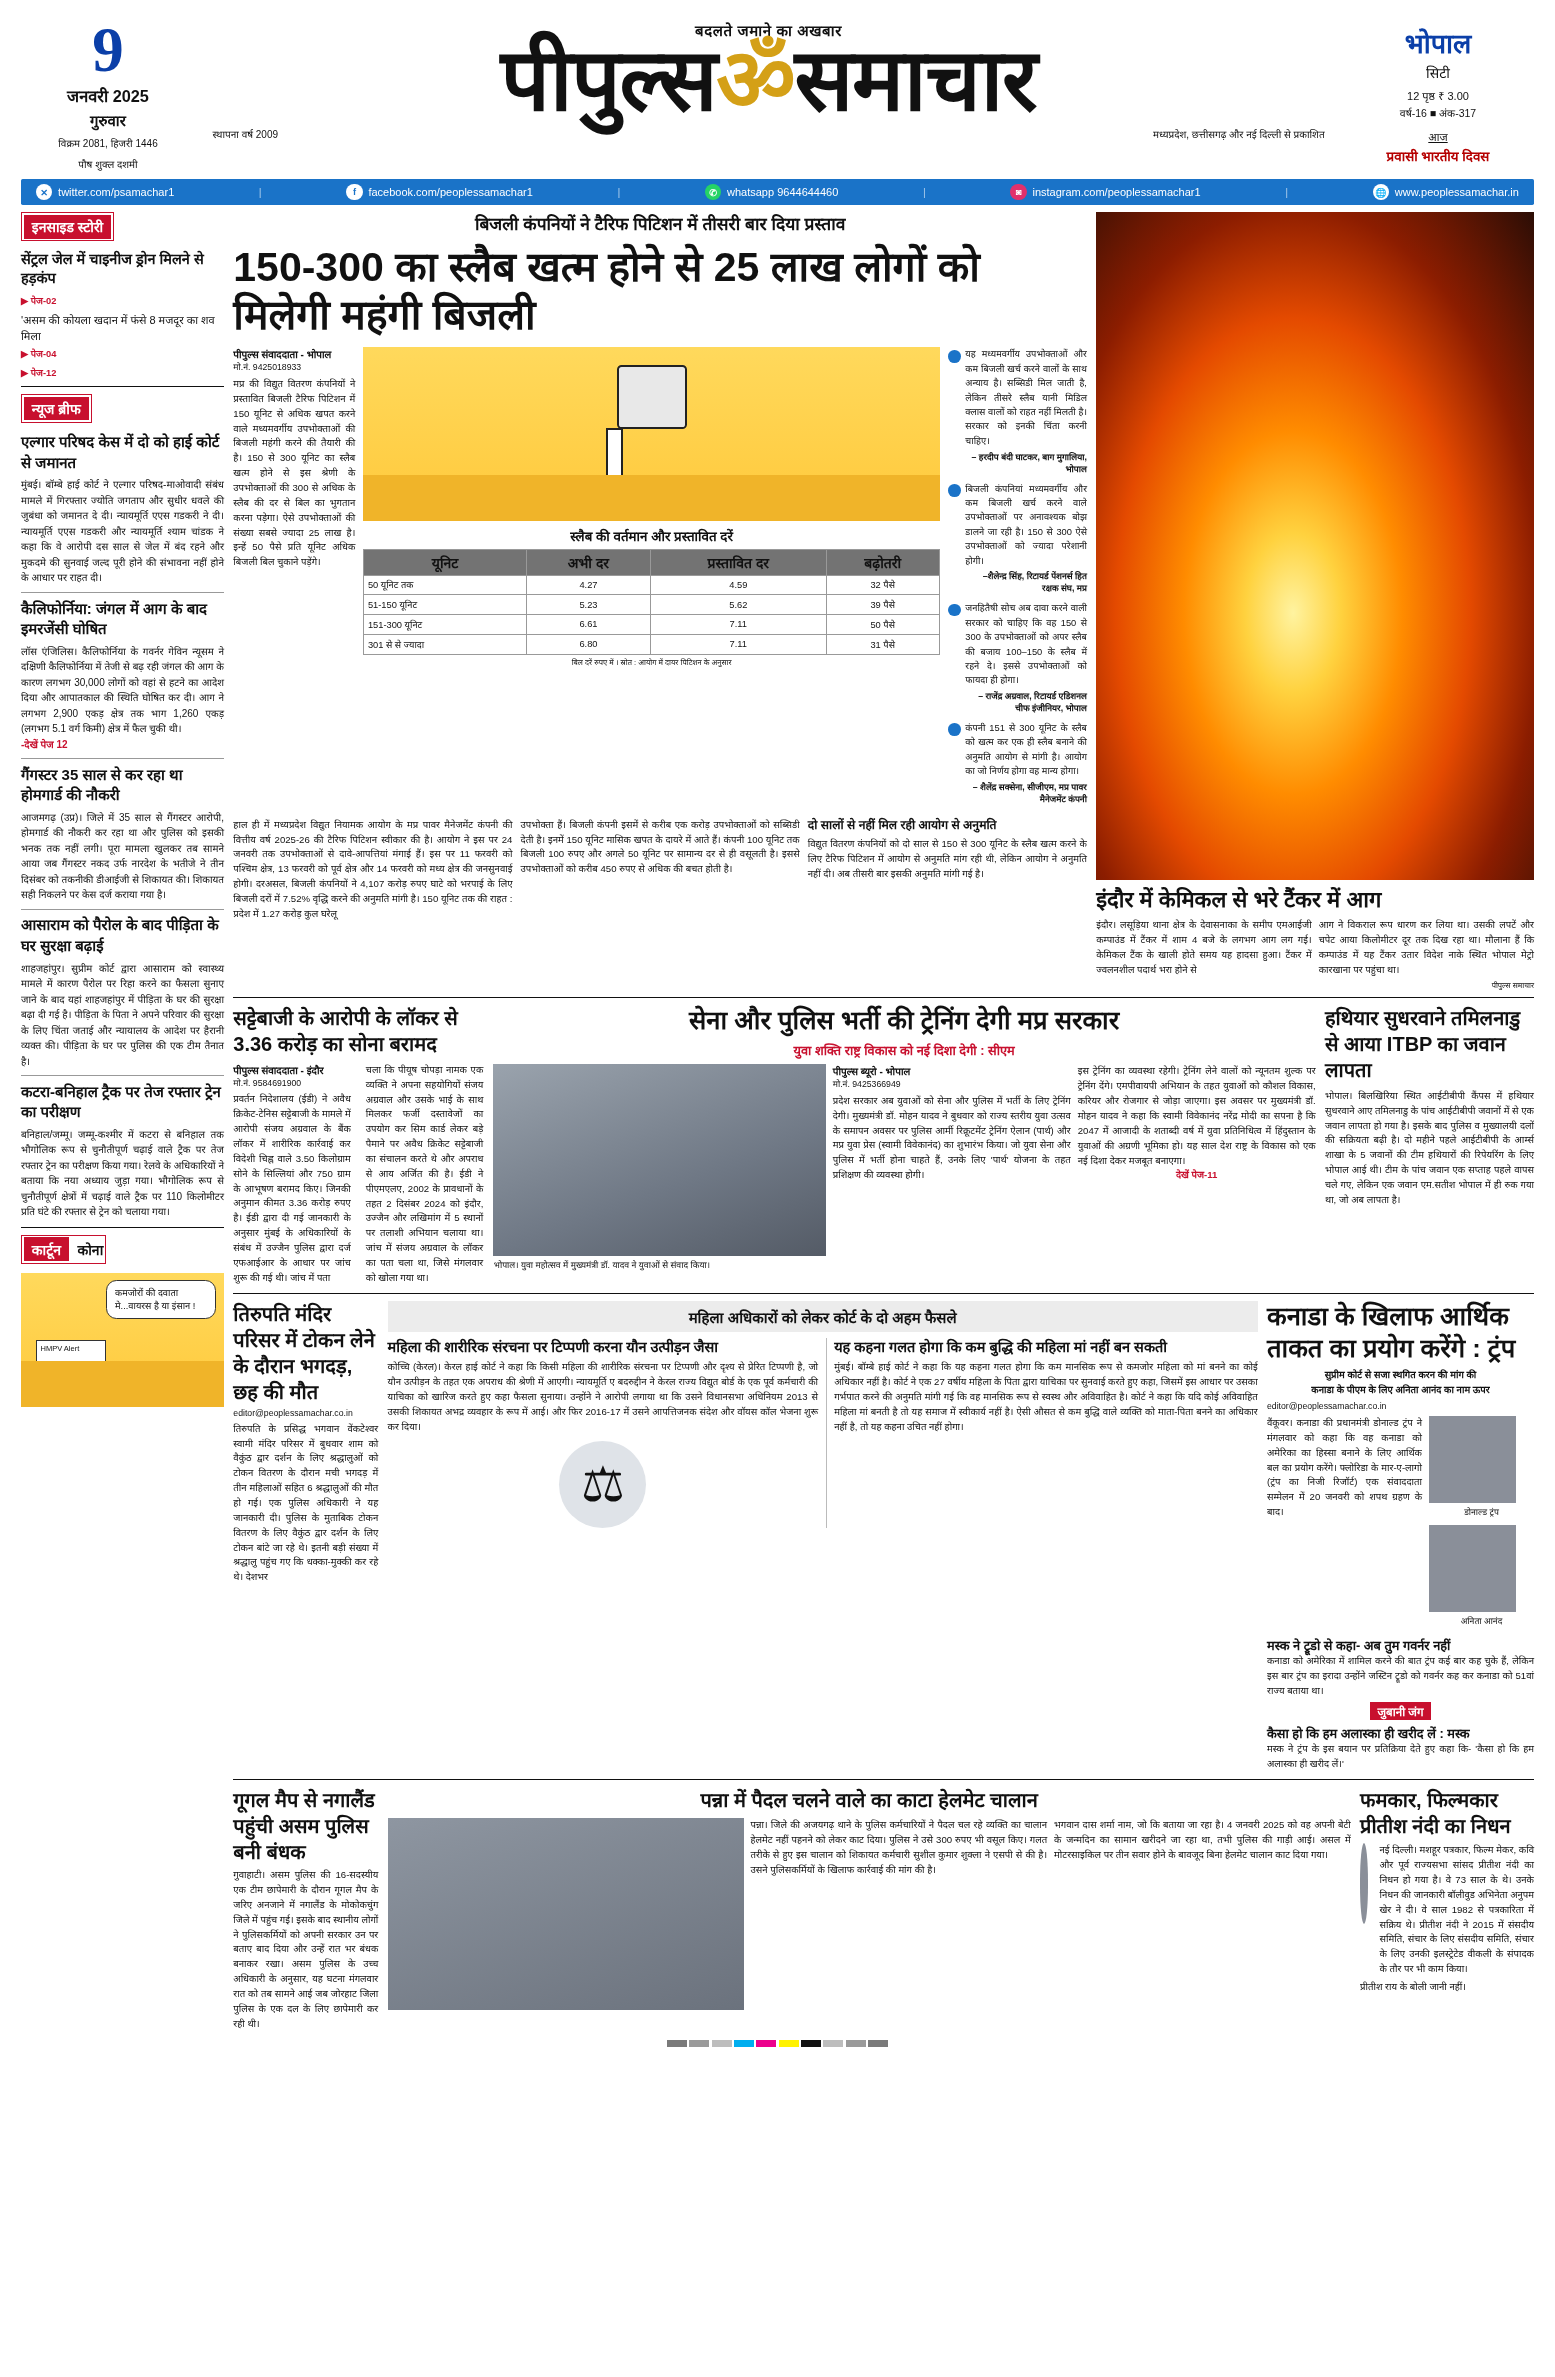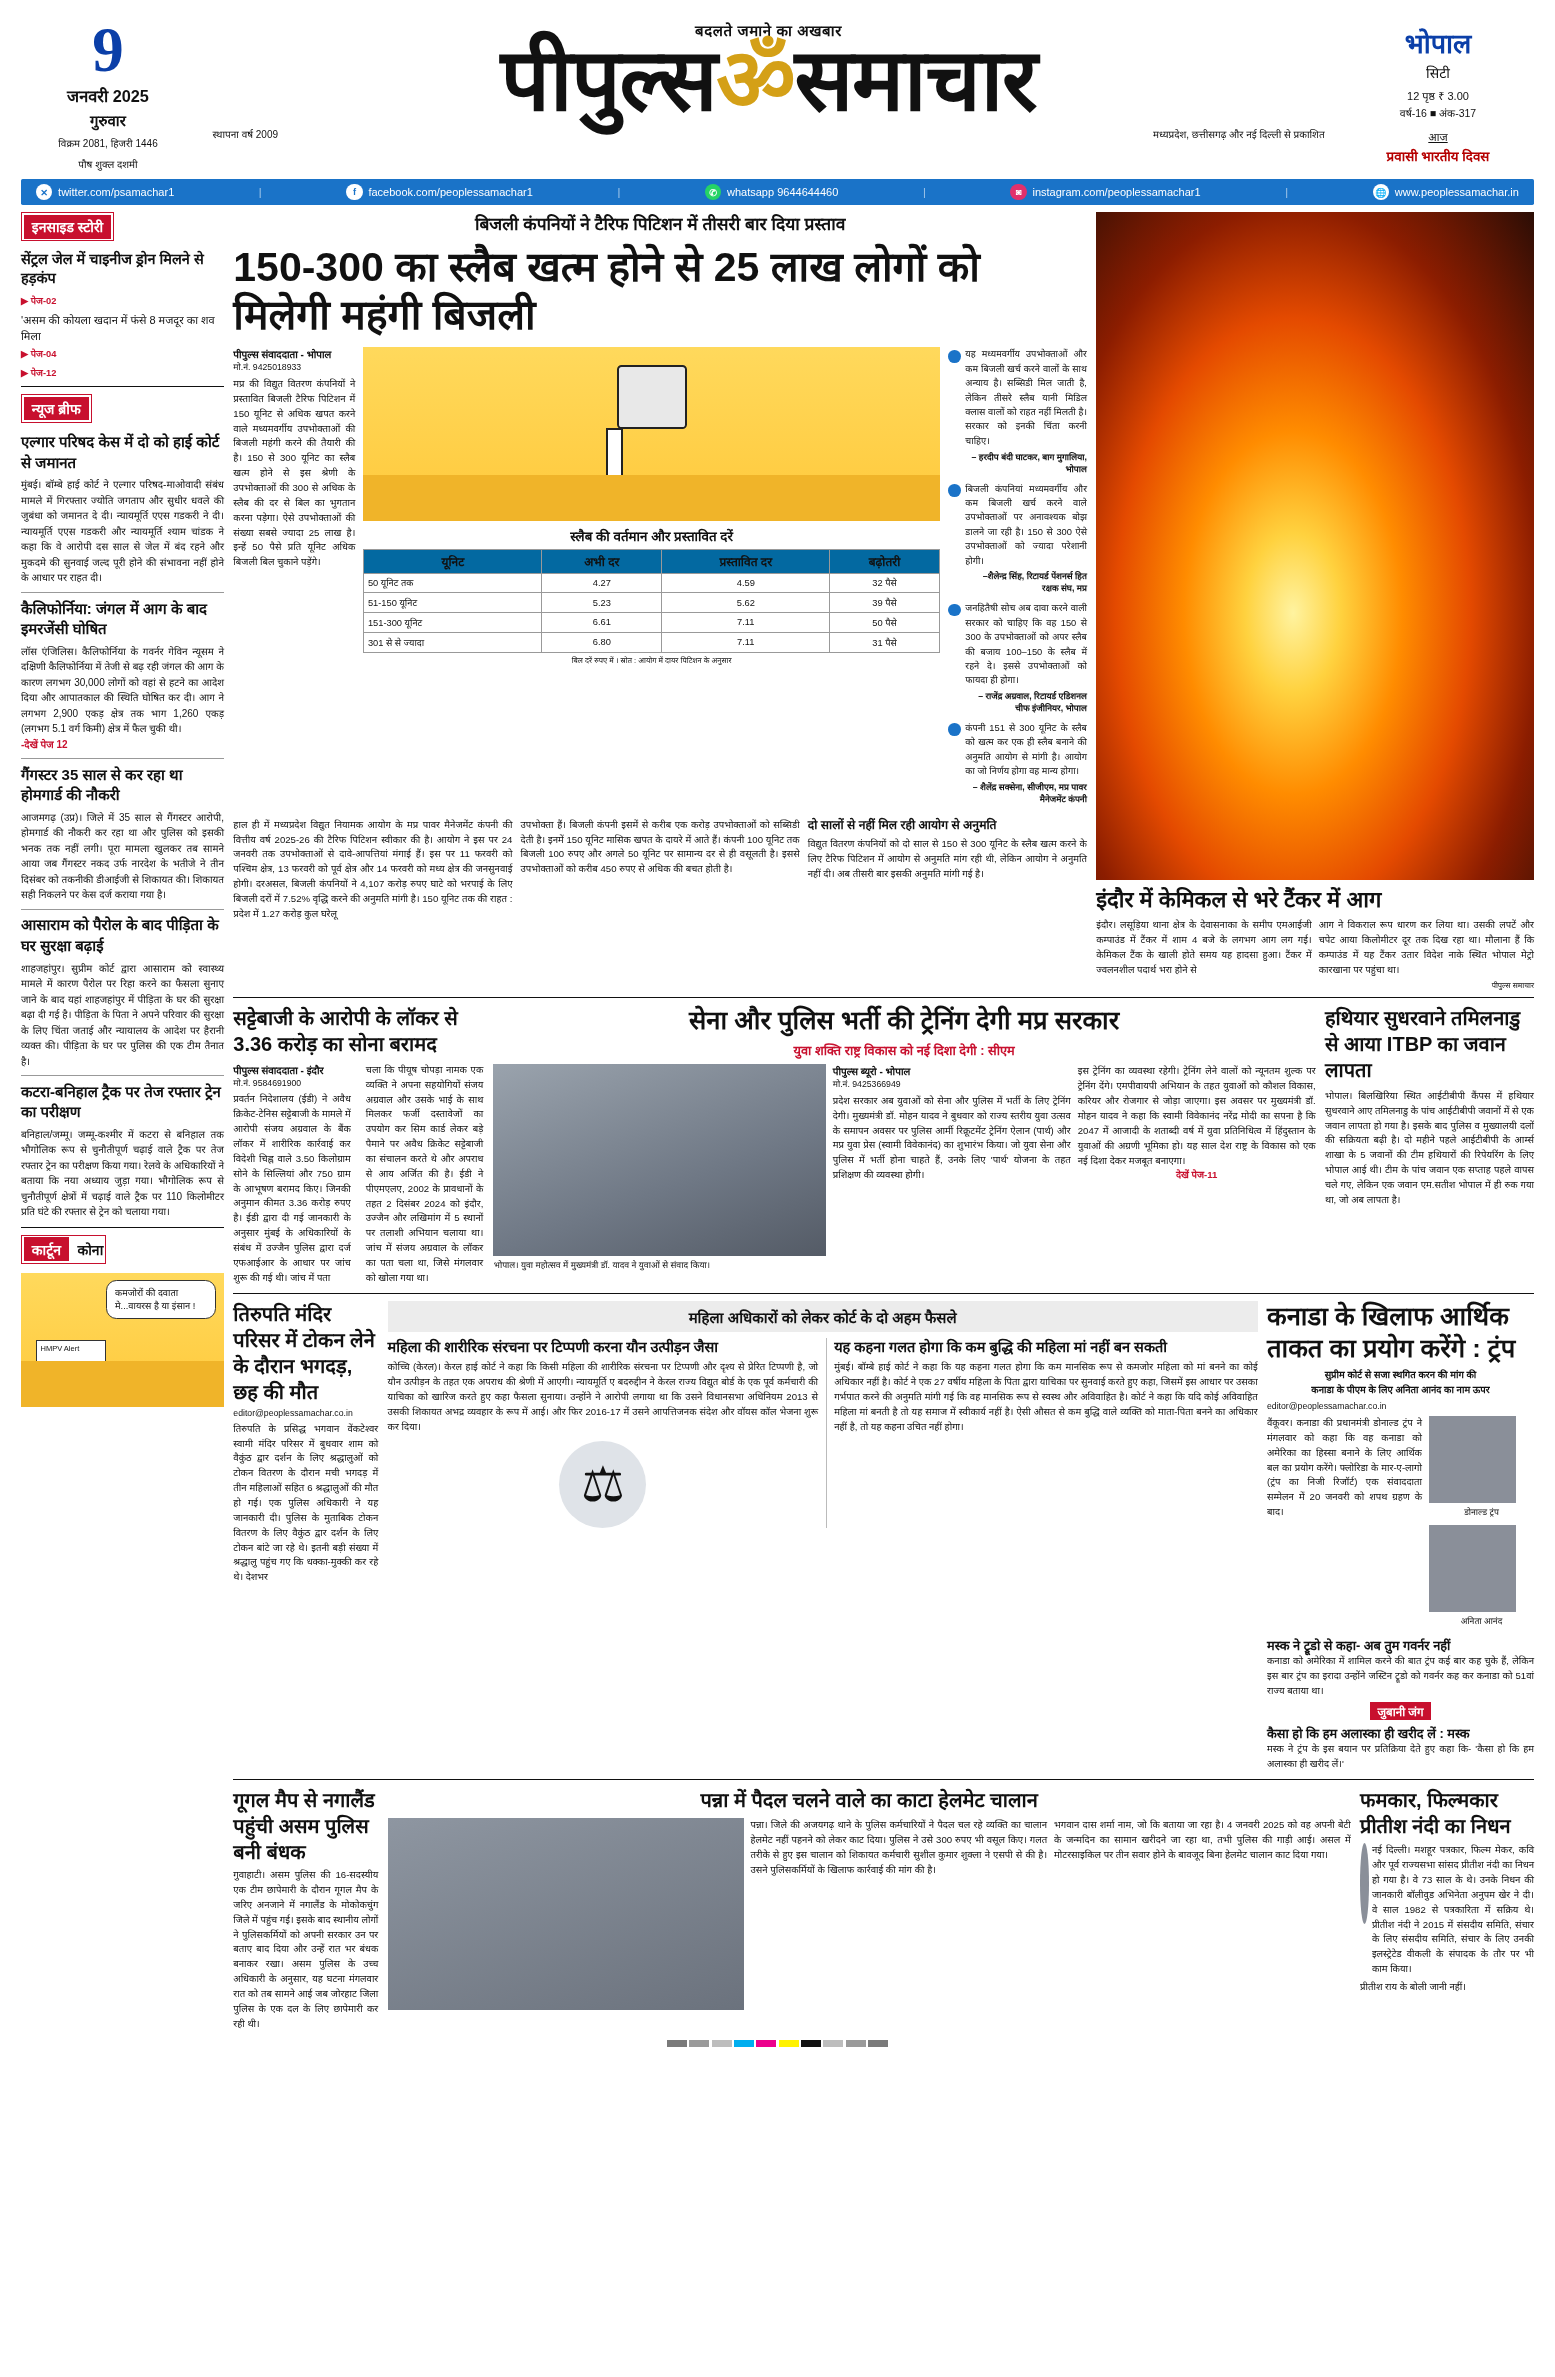--- a/index.html
+++ b/index.html
@@ -63,21 +63,21 @@
   .kicker { font-size:17.4px; font-weight:bold; text-align:center; line-height:1.4; }
   .lead-head { font-size:41px; font-weight:bold; line-height:1.18; margin:5.8px 0 8.1px; }
   .byline { font-size:10px; font-weight:bold; }
   .byline2 { font-size:8.7px; }
   .body-sm { font-size:9.6px; line-height:1.55; text-align:justify; }
 
   .cartoon { width:100%; height:192px; background:linear-gradient(#ffd95c,#ffc93b); position:relative; overflow:hidden; }
   .cartoon .ground { position:absolute; bottom:0; left:0; right:0; height:46px; background:#f0b429; }
 
   .tbl { width:100%; border-collapse:collapse; font-size:9.3px; margin-top:3.5px; }
-  .tbl th { background:#0369a1; border:0.6px solid #999; padding:2.9px 3.5px; font-size:12px; }
+  .tbl th { background:#737373; border:0.6px solid #999; padding:2.9px 3.5px; font-size:14px; }
   .tbl td { border:0.6px solid #999; padding:2.9px 3.5px; text-align:center; }
   .tbl td.first { text-align:left; }
   .tbl-title { text-align:center; font-size:13.4px; font-weight:bold; margin-top:5.8px; }
   .tbl-note { font-size:7.5px; text-align:center; margin-top:2.3px; }
 
   .quote { display:flex; gap:4.6px; margin-bottom:7px; }
   .q-dot { width:12.8px; height:12.8px; border-radius:50%; background:#1a73c8; flex:0 0 12.8px; margin-top:2.3px; }
   .q-text { font-size:9.3px; line-height:1.55; text-align:justify; }
   .q-name { font-size:8.7px; font-weight:bold; text-align:right; margin-top:2.3px; }
 
@@ -441,21 +441,21 @@
             <div style="flex:1.2;">
               <div class="photo-ph" style="height:192px;background:linear-gradient(160deg,#8e96a1,#6b727d);"></div>
             </div>
             <div style="flex:1;" class="body-sm">पन्ना। जिले की अजयगढ़ थाने के पुलिस कर्मचारियों ने पैदल चल रहे व्यक्ति का चालान हेलमेट नहीं पहनने को लेकर काट दिया। पुलिस ने उसे 300 रुपए भी वसूल किए। गलत तरीके से हुए इस चालान को शिकायत कर्मचारी सुशील कुमार शुक्ला ने एसपी से की है। उसने पुलिसकर्मियों के खिलाफ कार्रवाई की मांग की है।</div>
             <div style="flex:1;" class="body-sm">भगवान दास शर्मा नाम, जो कि बताया जा रहा है। 4 जनवरी 2025 को वह अपनी बेटी के जन्मदिन का सामान खरीदने जा रहा था, तभी पुलिस की गाड़ी आई। असल में मोटरसाइकिल पर तीन सवार होने के बावजूद बिना हेलमेट चालान काट दिया गया।</div>
           </div>
         </div>
 
         <div style="width:174px;">
           <div class="sec-head-sm">फमकार, फिल्मकार प्रीतीश नंदी का निधन</div>
-          <div style="display:flex;gap:3px;margin-top:4.6px;">
+          <div style="display:flex;gap:11px;margin-top:4.6px;">
             <div class="avatar" style="width:70px;height:81px;border-radius:50%;"></div>
             <div class="body-sm">नई दिल्ली। मशहूर पत्रकार, फिल्म मेकर, कवि और पूर्व राज्यसभा सांसद प्रीतीश नंदी का निधन हो गया है। वे 73 साल के थे। उनके निधन की जानकारी बॉलीवुड अभिनेता अनुपम खेर ने दी। वे साल 1982 से पत्रकारिता में सक्रिय थे। प्रीतीश नंदी ने 2015 में संसदीय समिति, संचार के लिए संसदीय समिति, संचार के लिए उनकी इलस्ट्रेटेड वीकली के संपादक के तौर पर भी काम किया।</div>
           </div>
           <div class="body-sm mt6">प्रीतीश राय के बोली जानी नहीं।</div>
         </div>
       </div>
 
     </div>
   </div>
 

